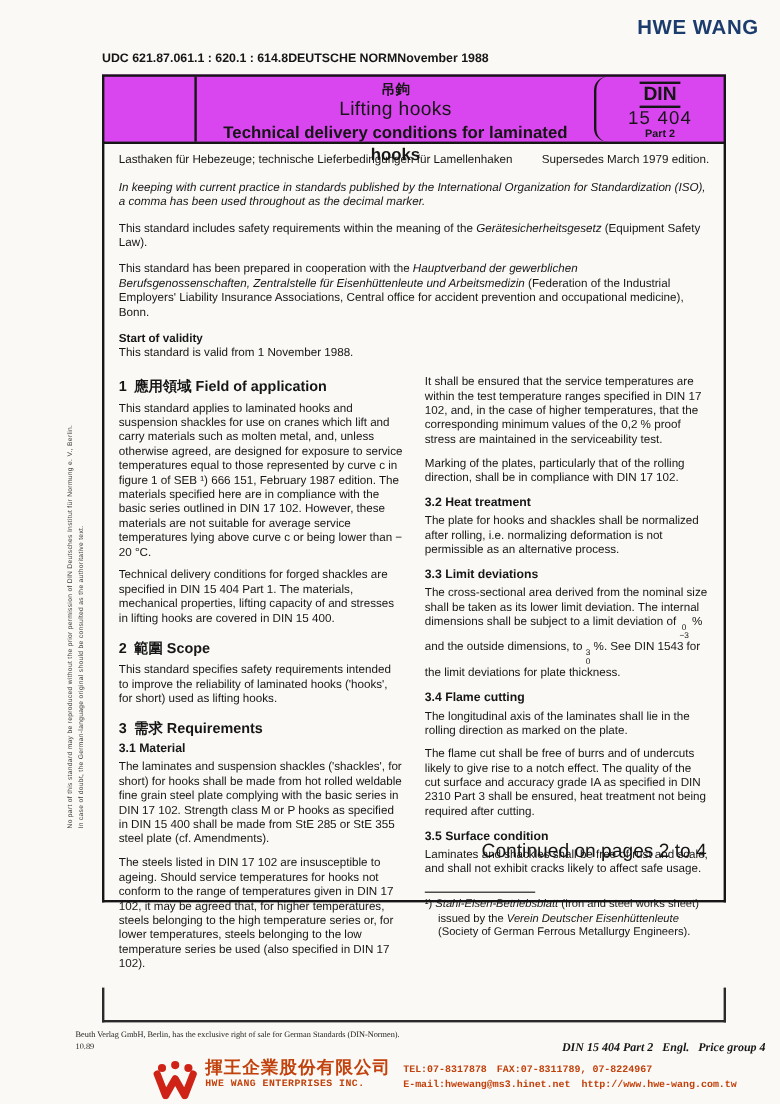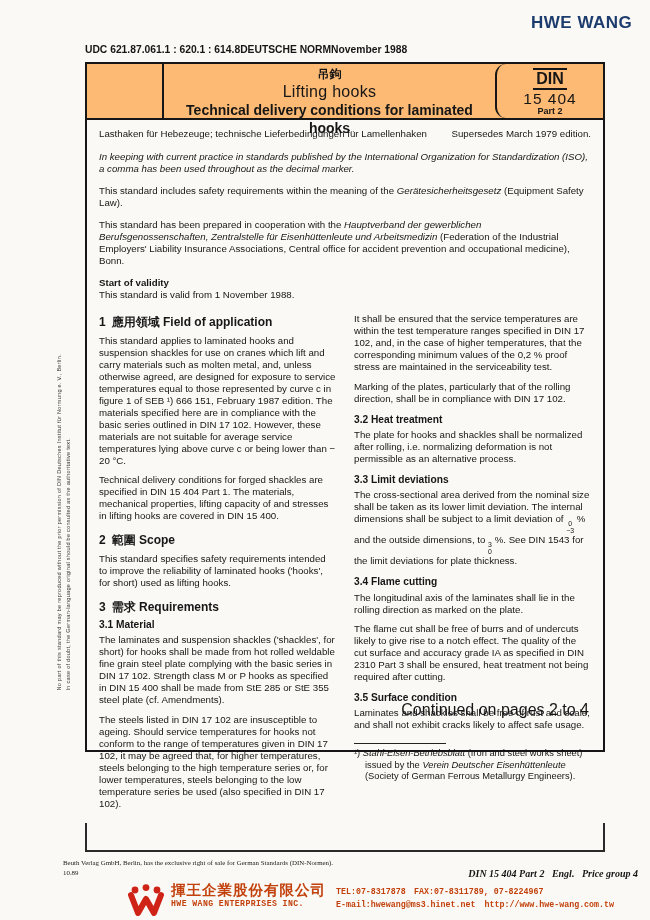--- a/index.html
+++ b/index.html
@@ -15,21 +15,21 @@
     font-size:17px;font-weight:bold;letter-spacing:.5px;color:#1d3c6e;
   }
   .masthead{
     position:absolute;left:85px;top:44px;width:468px;
     display:flex;justify-content:flex-start;align-items:baseline;
     font-size:10.3px;font-weight:bold;
   }
   
   .title-table{
     position:absolute;left:85px;top:62px;width:520px;height:58px;
-    border:2px solid #161616;box-sizing:border-box;display:flex;background:#fdba74;
+    border:2px solid #161616;box-sizing:border-box;display:flex;background:#d946ef;
   }
   .tt-left{width:75px;border-right:2px solid #161616;}
   .tt-center{flex:1;text-align:center;padding-top:3px;line-height:1.25;}
   .tt-zh{font-size:12px;font-weight:bold;}
   .tt-en{font-size:16px;letter-spacing:.3px;}
   .tt-sub{font-size:14px;font-weight:bold;}
   .tt-right{width:106px;border-left:2px solid #161616;text-align:center;padding-top:4px;border-radius:11px;}
   .tt-din{
     display:inline-block;font-size:16px;font-weight:bold;line-height:1.15;
     border-top:2px solid #161616;border-bottom:2px solid #161616;padding:0 3px;

